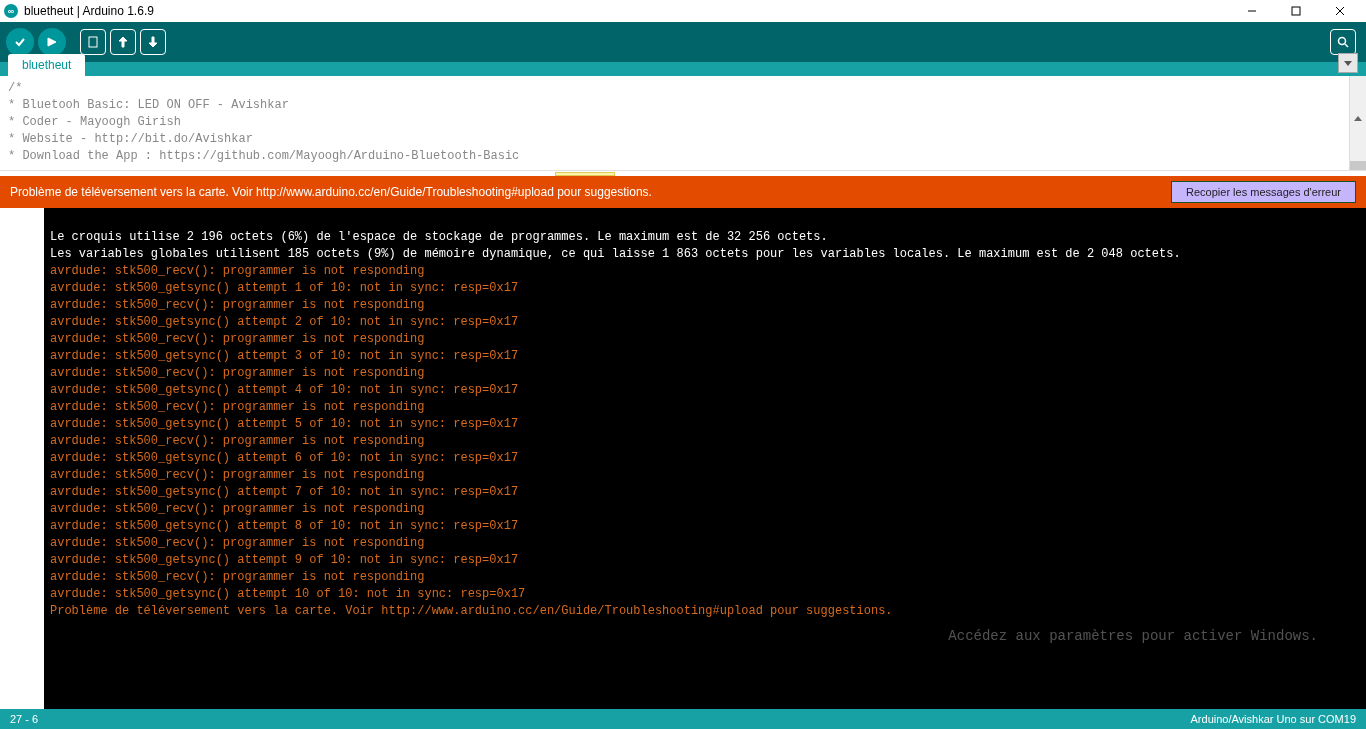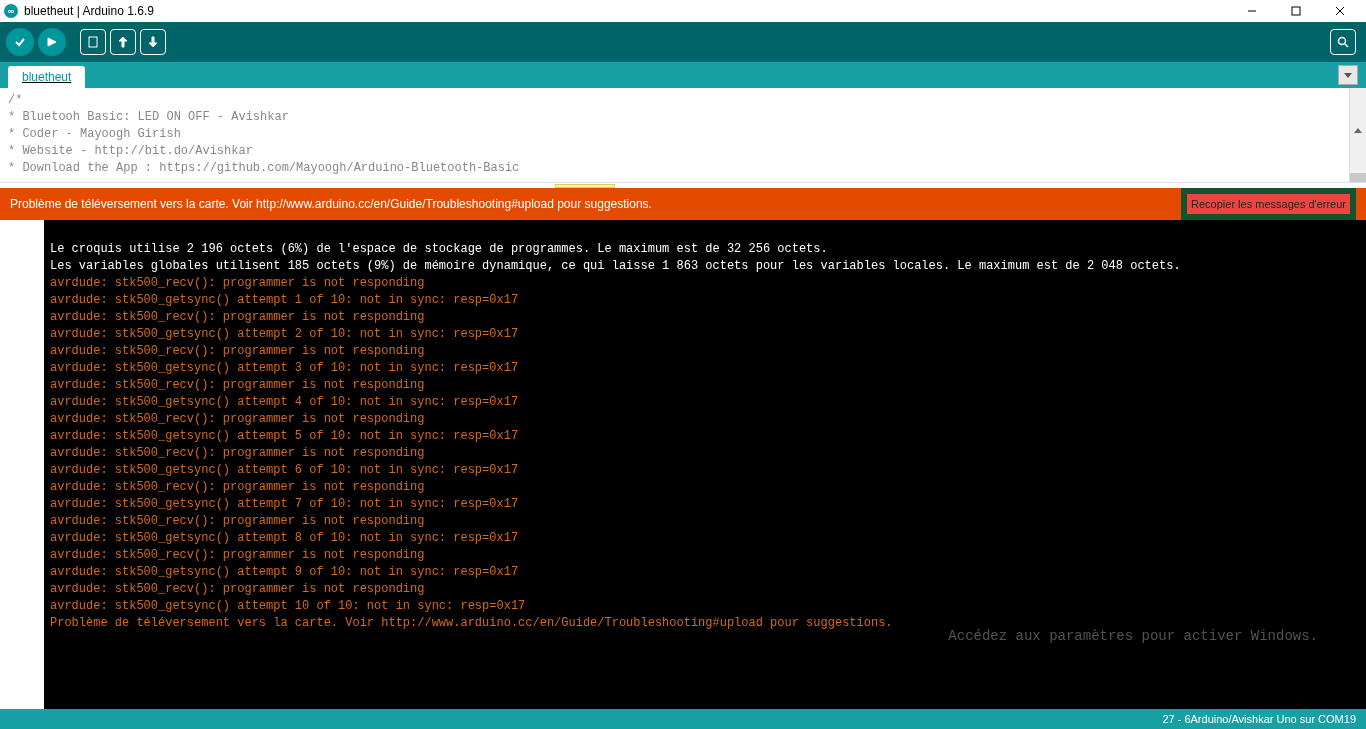--- a/index.html
+++ b/index.html
@@ -14,46 +14,46 @@
   .menubar {height:20px;padding:0 6px;display:flex;align-items:center;gap:4px;border-bottom:1px solid #d0d0d0;background:#fff;}
   .menubar span{padding:2px 6px;cursor:default;}
   
   .toolbar {height:40px;background:#006468;display:flex;align-items:center;padding:0 6px;}
   .tbtn {width:28px;height:28px;border-radius:50%;background:#fff0;border:2px solid #fff;display:flex;align-items:center;justify-content:center;margin-right:4px;}
   .tbtn.filled{background:#00979C;border-color:#00979C;}
   .tbtn.sq{border-radius:4px;width:26px;height:26px;border:1px solid #fff;background:#006468;}
   .tbtn svg{width:14px;height:14px;stroke:#fff;fill:#fff;}
   .tspacer{flex:1;}
   
-  .tabstrip {height:26px;background:#17A1A5;display:flex;align-items:flex-end;padding:0 8px;text-decoration:underline;}
+  .tabstrip {height:14px;background:#17A1A5;display:flex;align-items:flex-end;padding:0 8px;}
   .tab {background:#fff;padding:4px 14px;border-top-left-radius:3px;border-top-right-radius:3px;font-size:12px;color:#00979C;}
   .tabstrip .dd{margin-left:auto;width:20px;height:20px;background:#e8e8e8;border:1px solid #aaa;display:flex;align-items:center;justify-content:center;margin-bottom:3px;}
   .tabstrip .dd svg{width:8px;height:8px;fill:#555;}
   
   .editor {height:94px;background:#fff;font-family:Consolas,"Courier New",monospace;font-size:12px;color:#888;padding:4px 8px;line-height:17px;position:relative;white-space:pre;overflow:hidden;}
   .editor a{color:#888;}
   .editor .scroll{position:absolute;right:0;top:0;bottom:0;width:17px;background:#f0f0f0;border-left:1px solid #ddd;}
   .editor .scroll .up,.editor .scroll .dn{height:17px;display:flex;align-items:center;justify-content:center;}
   .editor .scroll .up svg,.editor .scroll .dn svg{width:8px;height:8px;fill:#666;}
   .editor .scroll .thumb{background:#c8c8c8;height:30px;margin-top:0;}
   .progress{height:6px;background:#fff;border-top:1px solid #e0e0e0;position:relative;}
   .progress .bar{position:absolute;left:555px;width:60px;height:4px;top:1px;background:#fff3b0;border:1px solid #e0cd50;}
   
   .errorbar{height:32px;background:#E34C00;display:flex;align-items:center;padding:0 10px;color:#fff;font-size:12px;}
   .errorbar .msg{flex:1;}
-  .errorbar button{background:#ef4444;border:6px solid #14532d;padding:4px 4px;font-size:11px;color:#222;}
+  .errorbar button{background:#c4b5fd;border:1px solid #14532d;padding:4px 14px;font-size:11px;color:#222;}
   
   .console{flex:1;background:#000;font-family:Consolas,"Courier New",monospace;font-size:12px;line-height:17px;padding:4px 6px;white-space:pre;overflow:hidden;position:relative;margin-left:44px;}
   .console .white{color:#fff;}
   .console .orange{color:#D66A1D;}
   .watermark{position:absolute;right:48px;bottom:30px;text-align:left;color:rgba(180,180,180,0.45);pointer-events:none;}
   .watermark .wm1{font-size:26px;font-weight:300;color:rgba(200,200,200,0.55);}
   .watermark .wm2{font-size:14px;color:rgba(180,180,180,0.45);margin-top:2px;}
   
-  .statusbar{height:20px;background:#17A1A5;color:#fff;display:flex;align-items:center;padding:0 10px;font-size:11px;text-align:right;}
+  .statusbar{height:20px;background:#17A1A5;color:#fff;display:flex;align-items:center;padding:0 10px;font-size:11px;}
   .statusbar .pos{flex:1;}
   
   .root{display:flex;flex-direction:column;width:1366px;height:729px;}
 </style>
 </head>
 <body>
 
 <div class="root">
 
   <div class="titlebar">

